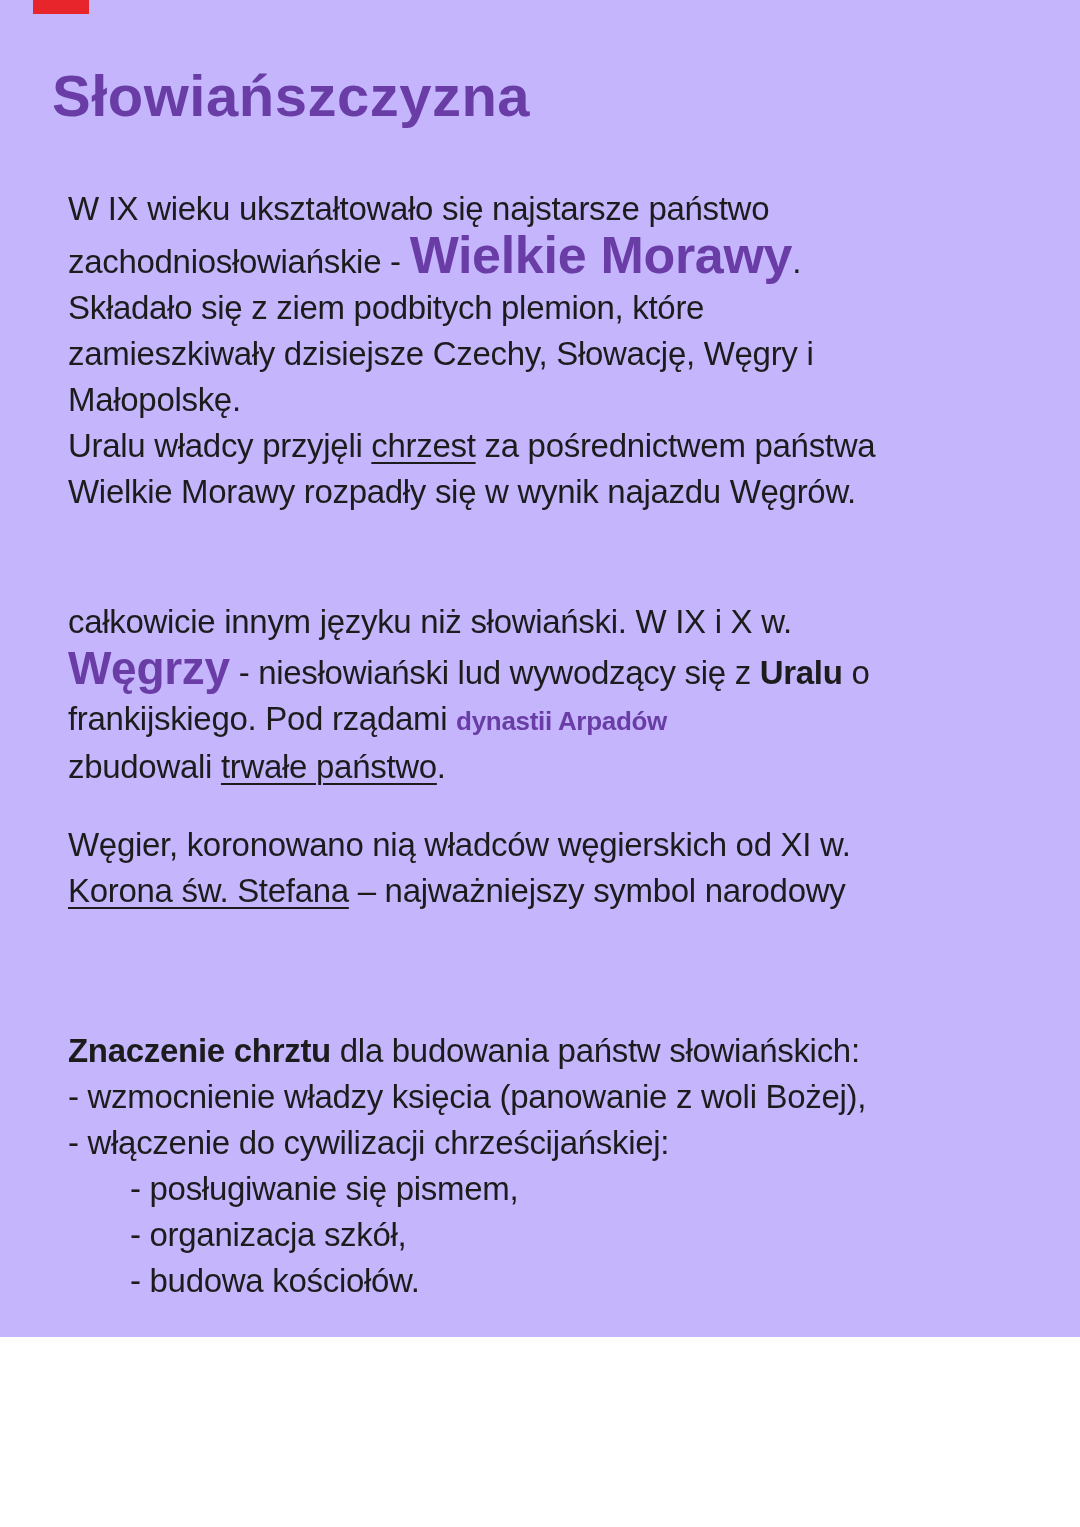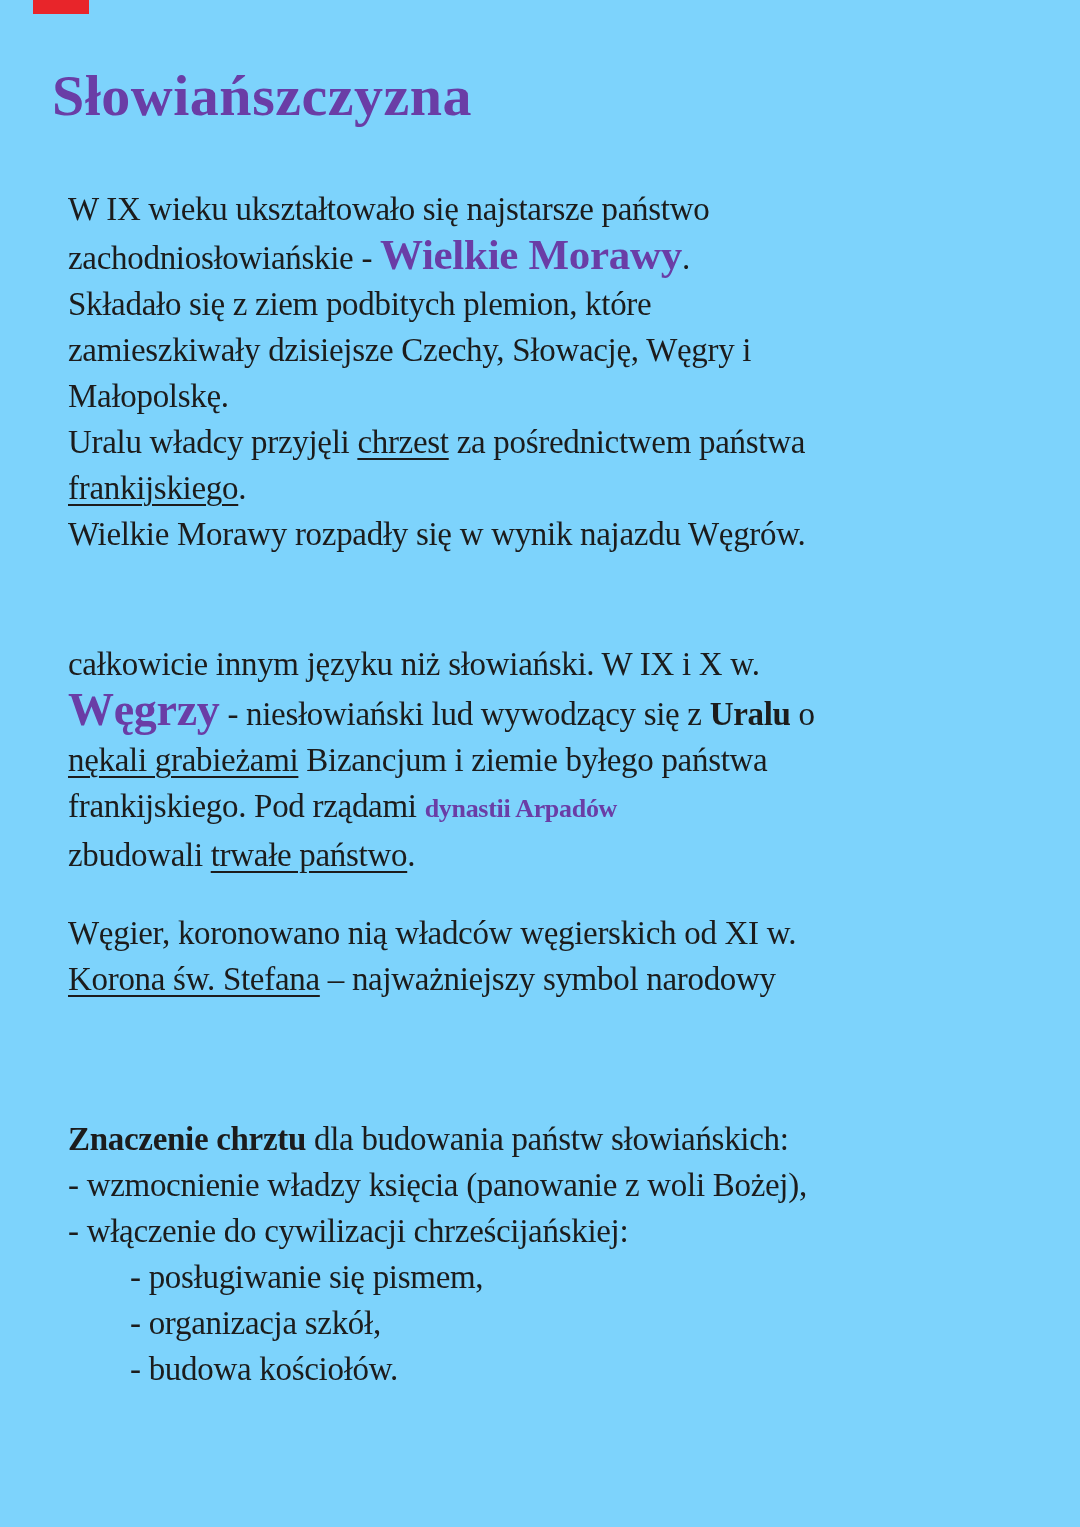--- a/index.html
+++ b/index.html
@@ -1,22 +1,22 @@
 <!DOCTYPE html>
 <html style="--accent: #6a3da6; --ink: #1c1c1c;"><head>
 <meta charset="utf-8">
 <style>
   html, body { margin: 0; padding: 0; background: #ffffff; }
   .page {
     position: relative;
     width: 1080px;
-    height: 1527px;
-    background: #7dd3fc;
+    height: 1337px;
+    background: #c4b5fd;
     overflow: hidden;
-    font-family: Liberation Serif, serif;
+    font-family: Liberation Sans, sans-serif;
     color: var(--ink, #1c1c1c);
   }
   .corner-mark {
     position: absolute;
     left: 33px;
     top: 0;
     width: 56px;
     height: 14px;
   }
   .doc {
@@ -47,21 +47,21 @@
   .run.u { text-decoration: underline; text-underline-offset: 5px; text-decoration-thickness: 2px; text-align: center; }
   .run.pb {
     font-weight: bold;
     color: var(--accent, #6a3da6);
     font-size: 26px;
     text-align: center;
   }
   .run.pbl {
     font-weight: bold;
     color: var(--accent, #6a3da6);
-    font-size: 43px;
+    font-size: 52px;
   }
   .run.pbxl {
     font-weight: bold;
     color: var(--accent, #6a3da6);
     font-size: 46px;
   }
 </style>
 </head>
 <body>
 
@@ -70,27 +70,25 @@
   <div class="doc">
     <div class="title">Słowiańszczyzna</div>
 
   <div class="para sec-0">
         <div class="line"><span class="run n">W IX wieku ukształtowało się najstarsze państwo</span></div>
         <div class="line"><span class="run n">zachodniosłowiańskie - </span><span class="run pbl">Wielkie Morawy</span><span class="run n">.</span></div>
         <div class="line"><span class="run n">Składało się z ziem podbitych plemion, które</span></div>
         <div class="line"><span class="run n">zamieszkiwały dzisiejsze Czechy, Słowację, Węgry i</span></div>
         <div class="line"><span class="run n">Małopolskę.</span></div>
         <div class="line"><span class="run n">Uralu władcy przyjęli </span><span class="run u">chrzest</span><span class="run n"> za pośrednictwem państwa</span></div>
-        <div class="line"><span class="run u">frankijskiego</span><span class="run n">.</span></div>
         <div class="line"><span class="run n">Wielkie Morawy rozpadły się w wynik najazdu Węgrów.</span></div>
       </div>
       <div class="para sec-1">
         <div class="line"><span class="run n">całkowicie innym języku niż słowiański. W IX i X w.</span></div>
         <div class="line"><span class="run pbxl">Węgrzy</span><span class="run n"> - niesłowiański lud wywodzący się z </span><span class="run b">Uralu</span><span class="run n"> o</span></div>
-        <div class="line"><span class="run u">nękali grabieżami</span><span class="run n"> Bizancjum i ziemie byłego państwa</span></div>
         <div class="line"><span class="run n">frankijskiego. Pod rządami </span><span class="run pb">dynastii Arpadów</span></div>
         <div class="line"><span class="run n">zbudowali </span><span class="run u">trwałe państwo</span><span class="run n">.</span></div>
       </div>
       <div class="para sec-2">
         <div class="line"><span class="run n">Węgier, koronowano nią władców węgierskich od XI w.</span></div>
         <div class="line"><span class="run u">Korona św. Stefana</span><span class="run n"> – najważniejszy symbol narodowy</span></div>
       </div>
       <div class="para sec-3">
         <div class="line"><span class="run b">Znaczenie chrztu</span><span class="run n"> dla budowania państw słowiańskich:</span></div>
         <div class="line"><span class="run n">- wzmocnienie władzy księcia (panowanie z woli Bożej),</span></div>

